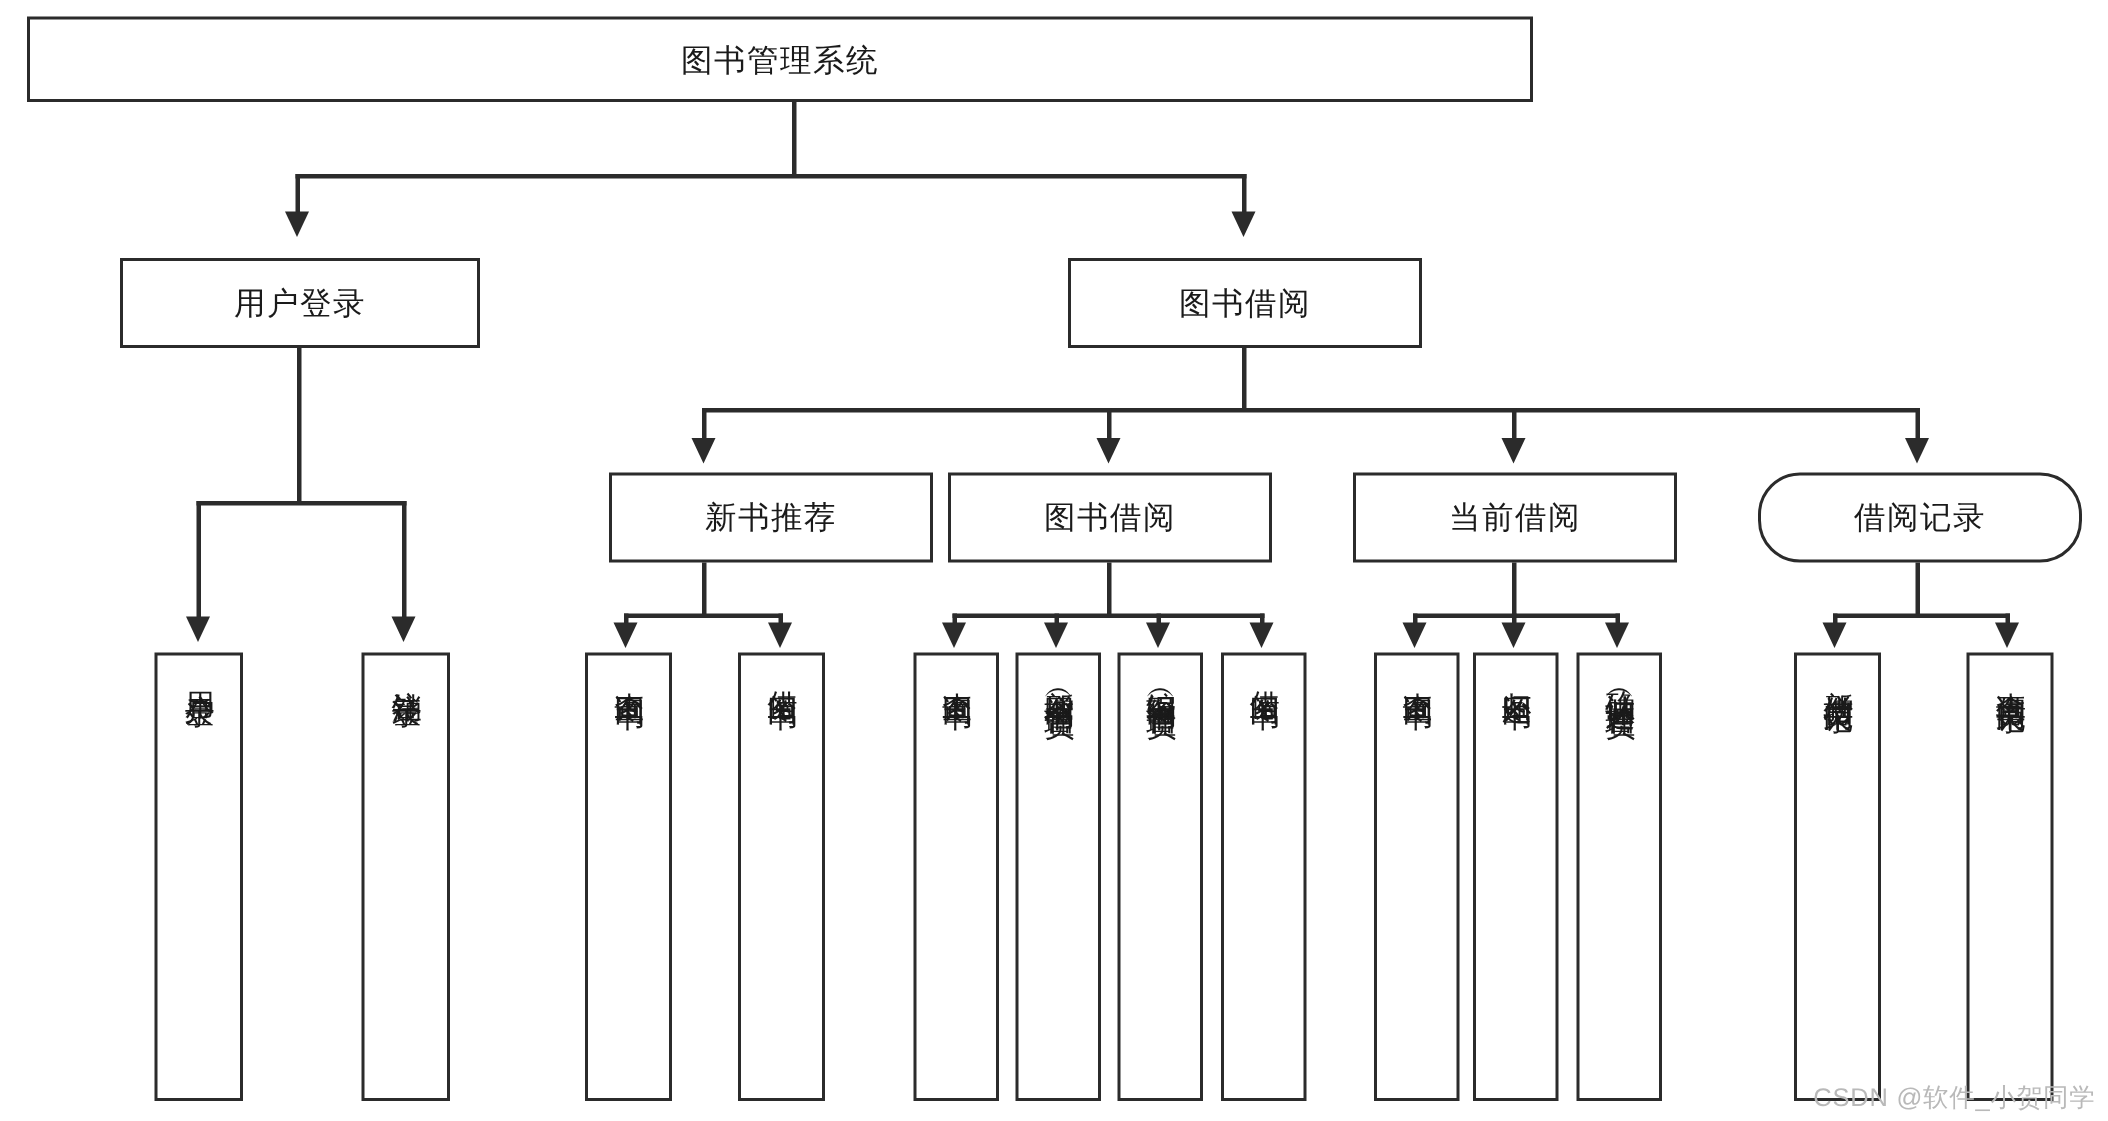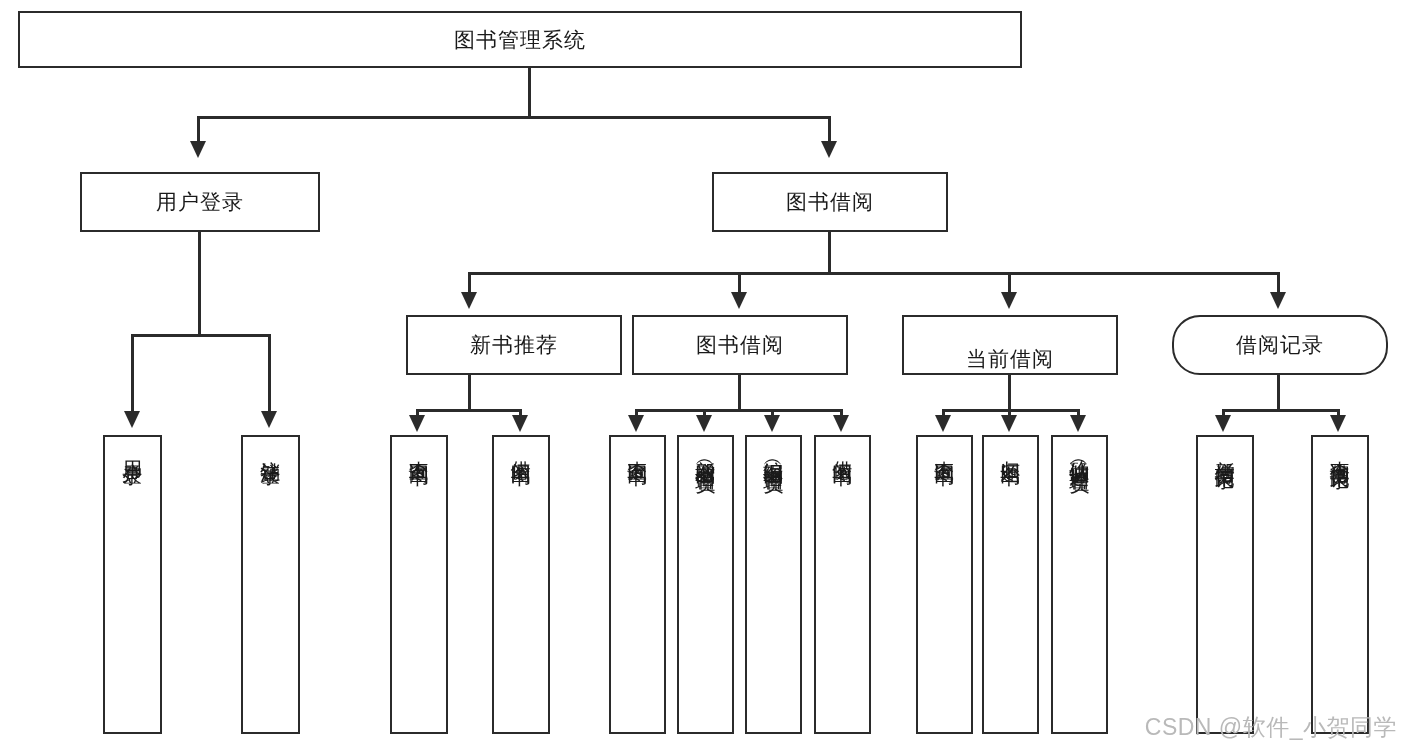--- a/index.html
+++ b/index.html
@@ -56,21 +56,21 @@
     width: 0;
     height: 0;
     border-left: 8px solid transparent;
     border-right: 8px solid transparent;
     border-top: 17px solid #2b2b2b;
   }
   #watermark {
     position: absolute;
     right: 8px;
     bottom: 4px;
-    font-size: 23px;
+    font-size: 17px;
     color: #b9b9b9;
     letter-spacing: 0.5px;
     white-space: nowrap;
   }
 </style>
 </head>
 <body>
 
 <div id="canvas">
 
@@ -116,21 +116,21 @@
   <div class="arrow" style="left:731px; top:292px;"></div>
   <div class="arrow" style="left:1001px; top:292px;"></div>
   <div class="arrow" style="left:1270px; top:292px;"></div>
 
   <div class="node horiz" style="left:362px; top:315px; width:216px; height:60px;margin-left:44px;">
     <span>新书推荐</span>
   </div>
   <div class="node horiz" style="left:632px; top:315px; width:216px; height:60px;">
     <span>图书借阅</span>
   </div>
-  <div class="node horiz" style="left:902px; top:315px; width:216px; height:60px;align-items:flex-end;">
+  <div class="node horiz" style="left:902px; top:315px; width:216px; height:60px;">
     <span>当前借阅</span>
   </div>
   <div class="node horiz" style="left:1172px; top:315px; width:216px; height:60px;border-radius:28px;">
     <span>借阅记录</span>
   </div>
 
   <div class="seg v" style="left:468px; top:375px; width:3px; height:36px;"></div>
   <div class="seg h" style="left:416px; top:409px; width:106px; height:3px;"></div>
   <div class="seg v" style="left:416px; top:409px; width:3px; height:10px;"></div>
   <div class="seg v" style="left:519px; top:409px; width:3px; height:10px;"></div>

